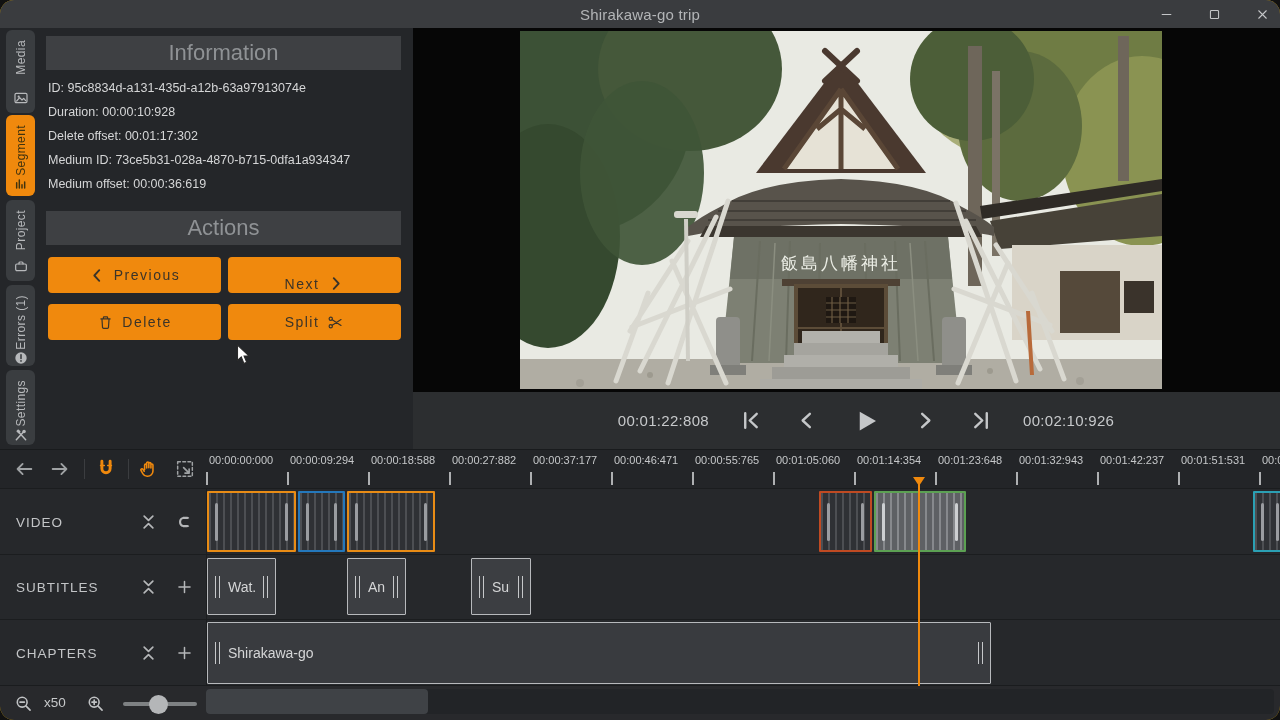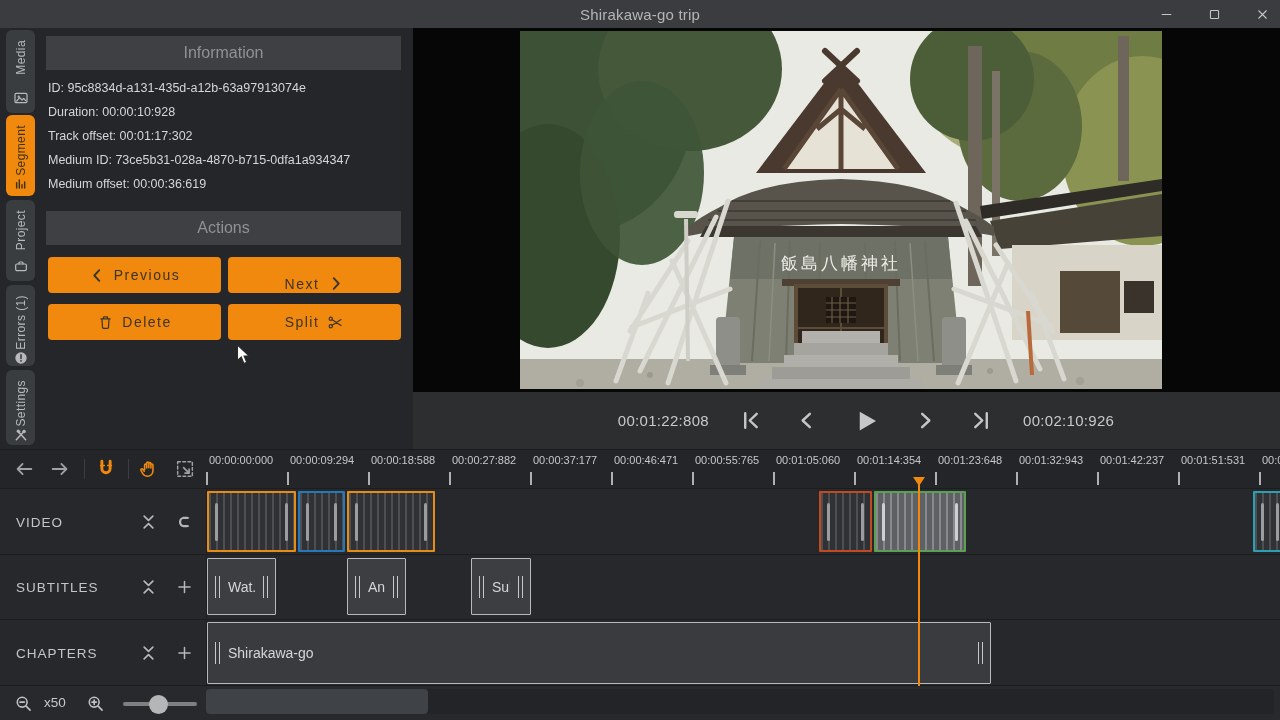--- a/index.html
+++ b/index.html
@@ -1,18 +1,18 @@
 <!DOCTYPE html>
 <html><head>
 <meta charset="utf-8">
 <style>
   html,body{margin:0;padding:0;background:#111;}
   *{box-sizing:border-box;}
   .app{position:relative;width:1280px;height:720px;overflow:hidden;
-       background:#eab308;font-family:"Liberation Sans",sans-serif;
+       background:#eab308;font-family:"Liberation Sans",sans-serif;border-radius:14px;
        -webkit-font-smoothing:antialiased;}
   [data-icon]{display:inline-block;color:inherit;}
   [data-icon] svg{display:block;width:100%;height:100%;}
 
   
   .titlebar{position:absolute;top:0;left:0;width:1280px;height:28px;background:#3a3c3f;
             display:flex;align-items:center;justify-content:center;}
   .title{font-size:15px;color:#b3b5b7;letter-spacing:.2px;}
   .winbtns{position:absolute;right:10px;top:0;height:28px;display:flex;align-items:center;gap:33px;}
   .winbtn{width:15px;height:15px;color:#c4c6c8;background:none;border:none;padding:0;cursor:default;}
@@ -22,21 +22,21 @@
   .side-tab{position:absolute;left:6px;width:29px;border-radius:6px;background:#3a3d40;
             display:flex;flex-direction:column;align-items:center;justify-content:space-between;
             padding:10px 0 7px 0;color:#b7b9bb;}
   .side-tab.active{background:#f0890d;color:#40330f;}
   .side-tab-label{writing-mode:vertical-rl;transform:rotate(180deg);font-size:12px;letter-spacing:.4px;white-space:nowrap;}
   .side-icon{width:16px;height:16px;}
 
   .panel{position:absolute;left:46px;top:0;width:357px;height:421px;}
   .section-header{position:absolute;left:0;width:355px;height:34px;background:#3e4043;
                   display:flex;align-items:center;justify-content:center;
-                  font-size:16px;color:#8f9295;}
+                  font-size:22px;color:#8f9295;}
   #info-header{top:8px;}
   #actions-header{top:183px;}
   #info-fields{position:absolute;top:48px;left:2px;width:353px;}
   .info-row{font-size:12.5px;color:#d5d6d7;height:24px;line-height:24px;white-space:nowrap;}
 
   .action-btn{position:absolute;height:36px;width:173px;background:#f0890d;border:none;border-radius:4px;
               color:#3b3429;font-size:14px;letter-spacing:1.5px;display:flex;align-items:center;
               justify-content:center;gap:8px;cursor:default;}
   .btn-icon{width:17px;height:17px;color:#3b3429;}
   #btn-previous{left:2px;top:229px;}
@@ -182,21 +182,21 @@
         </div>
       </div>
 
     <div class="panel">
       <div class="section-header" id="info-header">
         <span>Information</span>
       </div>
       <div id="info-fields">
           <div class="info-row">ID: 95c8834d-a131-435d-a12b-63a97913074e</div>
           <div class="info-row">Duration: 00:00:10:928</div>
-          <div class="info-row">Track offset: 00:01:17:302</div>
+          <div class="info-row">Delete offset: 00:01:17:302</div>
           <div class="info-row">Medium ID: 73ce5b31-028a-4870-b715-0dfa1a934347</div>
           <div class="info-row">Medium offset: 00:00:36:619</div>
         </div>
 
       <div class="section-header" id="actions-header">
         <span>Actions</span>
       </div>
       <button class="action-btn" id="btn-previous">
         <span class="btn-icon" data-icon="chevron-left-icon">
             <svg viewBox="0 0 24 24" stroke="currentColor" fill="none" stroke-width="1.8" stroke-linecap="round" stroke-linejoin="round">

